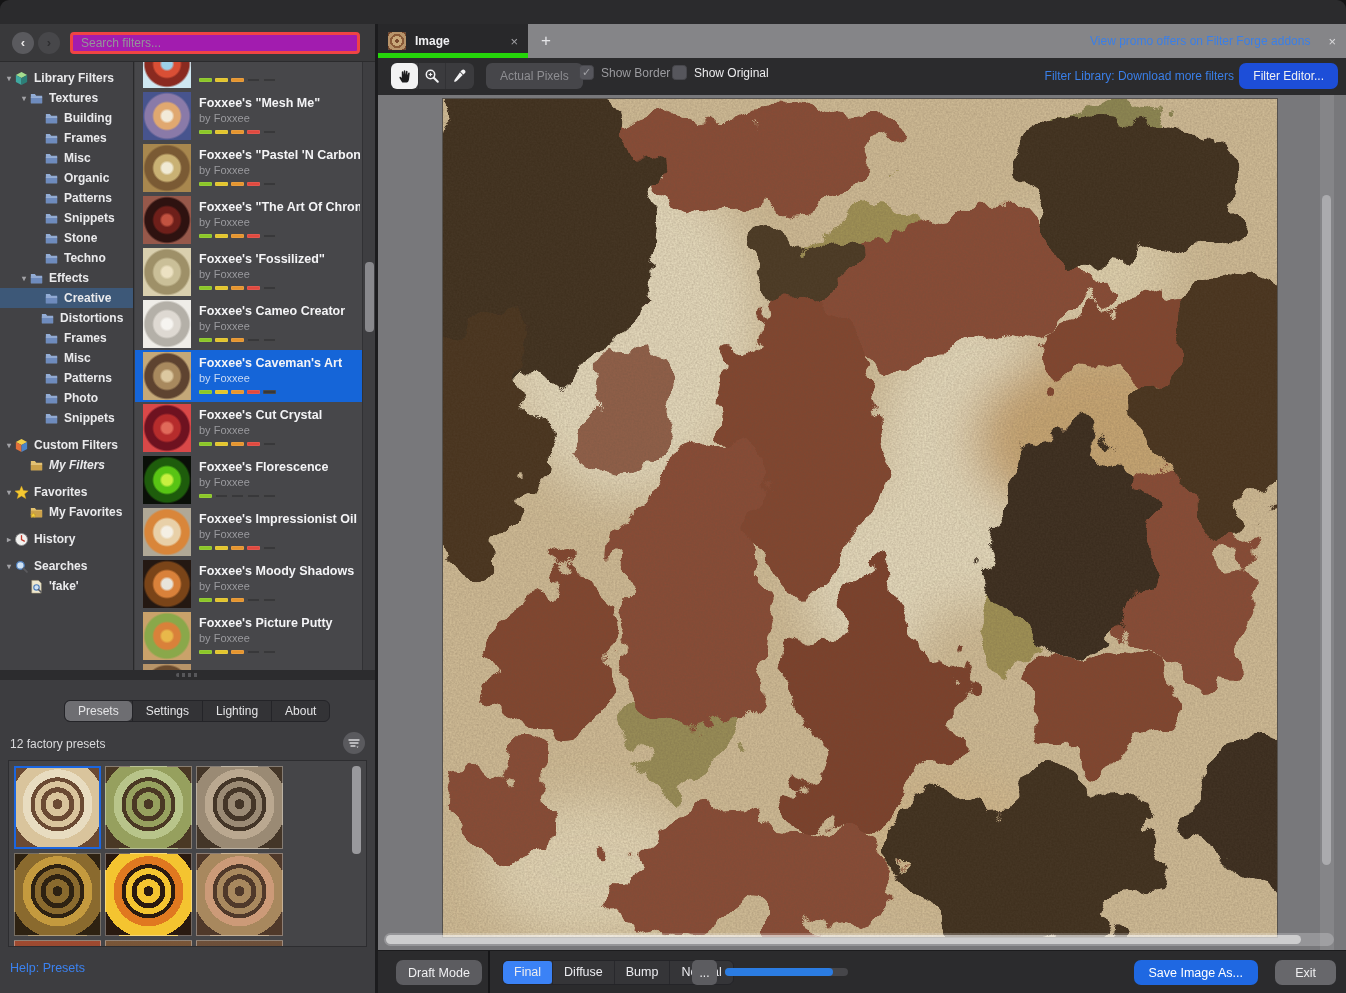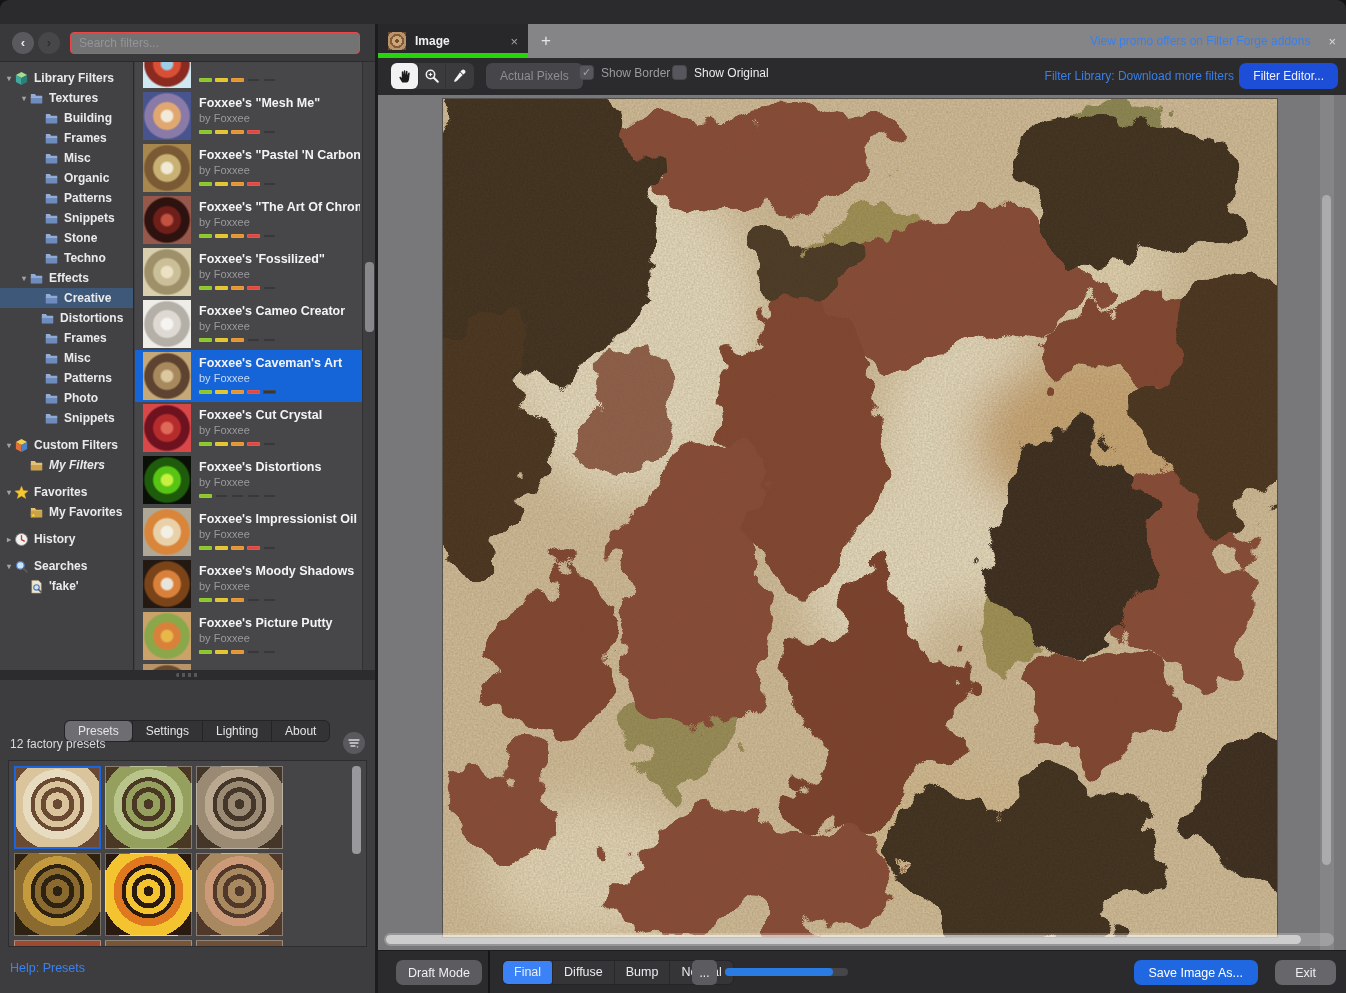--- a/index.html
+++ b/index.html
@@ -15,22 +15,22 @@
   #light-zoom{left:51px;background:#28c840;}
   #win-title{position:absolute;left:0;right:0;top:4px;text-align:center;font-size:13px;font-weight:bold;color:#9f9fa2;}
 
   
   #left-col{position:absolute;left:0;top:24px;width:375px;height:969px;background:#3e3e40;}
   #nav-row{position:absolute;left:0;top:0;width:375px;height:38px;background:#39393b;border-bottom:1px solid #2b2b2d;}
   .nav-btn{position:absolute;top:8px;width:22px;height:22px;border-radius:50%;border:none;
     font-size:13px;font-weight:bold;line-height:20px;text-align:center;padding:0;}
   #nav-back{left:12px;background:#5a5a5e;color:#eceaea;}
   #nav-fwd{left:38px;background:#47474a;color:#2e2e30;}
-  #search{position:absolute;left:70px;top:8px;width:290px;height:22px;background:#737373;
-    border:1px solid #ef4444;border-radius:4px;color:#ddd;font-size:12px;padding:4px 8px;outline:none;}
+  #search{position:absolute;left:70px;top:8px;width:290px;height:22px;background:#a21caf;
+    border:3px solid #ef4444;border-radius:4px;color:#ddd;font-size:12px;padding:4px 8px;outline:none;}
   #search::placeholder{color:#94949a;}
 
   
   #tree{position:absolute;left:0;top:38px;width:134px;height:608px;background:#424245;
     border-right:1px solid #29292b;padding-top:6px;overflow:hidden;}
   .tree-row{display:flex;align-items:center;height:20px;font-size:12px;font-weight:bold;color:#eaeaec;cursor:default;}
   .tree-row.gap{margin-top:7px;}
   .tree-row.sel{background:#3d5878;}
   .disc{width:10px;font-size:8px;color:#a2a2a6;text-align:center;flex:none;}
   .ticon{width:17px;height:15px;flex:none;}
@@ -53,21 +53,21 @@
   #list-scroll .sthumb{position:absolute;left:2px;top:200px;width:9px;height:70px;background:#88888c;border-radius:4px;}
 
   
   #splitter{position:absolute;left:0;top:646px;width:375px;height:10px;background:#2c2c2e;}
   #splitter .grip{position:absolute;left:176px;top:3px;width:24px;height:4px;border-radius:2px;
     background:repeating-linear-gradient(90deg,#57575a 0 3px,transparent 3px 6px);}
 
   
   #bottom-panel{position:absolute;left:0;top:656px;width:375px;height:313px;background:#3d3d40;}
   #panel-tabs{position:absolute;left:64px;top:20px;height:22px;display:flex;background:#333336;
-    border:1px solid #242428;border-radius:6px;overflow:hidden;margin-top:20px;}
+    border:1px solid #242428;border-radius:6px;overflow:hidden;}
   .ptab{padding:0 13px;line-height:20px;font-size:12px;color:#e4e4e6;}
   .ptab + .ptab{border-left:1px solid #242428;}
   .ptab.active{background:#6e6e72;border-radius:5px;}
   #presets-count{position:absolute;left:10px;top:57px;font-size:12px;color:#dadadc;}
   #sort-btn{position:absolute;left:343px;top:52px;width:22px;height:22px;border-radius:50%;background:#5a5a5e;border:none;padding:3px;}
   #sort-btn svg{width:100%;height:100%;display:block;}
   #preset-grid{position:absolute;left:8px;top:80px;width:359px;height:187px;background:#454548;
     border:1px solid #2d2d30;overflow:hidden;}
   #preset-flow{position:absolute;left:0;top:0;width:290px;display:flex;flex-wrap:wrap;gap:4px;padding:5px;}
   .preset{width:87px;height:83px;border:1px solid rgba(255,255,255,0.35);}
@@ -514,21 +514,21 @@
     <span class="f-rating">
             <span class="rseg" style="background: rgb(139, 199, 39);"></span>
             <span class="rseg" style="background: rgb(227, 197, 44);"></span>
             <span class="rseg" style="background: rgb(230, 149, 46);"></span>
             <span class="rseg" style="background: rgb(224, 73, 63);"></span>
             <span class="rseg"></span>
           </span>
   </div>
         <div class="f-item">
     <span class="f-thumb" style="background: radial-gradient(circle, rgb(200, 240, 64) 0px, rgb(200, 240, 64) 15%, rgb(88, 196, 20) 22%, rgb(88, 196, 20) 38%, rgb(30, 92, 12) 44%, rgb(30, 92, 12) 64%, rgb(10, 15, 8) 70%, rgb(10, 15, 8) 100%);"></span>
-    <span class="f-name">Foxxee's Distortions</span>
+    <span class="f-name">Foxxee's Florescence</span>
     <span class="f-author">by Foxxee</span>
     <span class="f-rating">
             <span class="rseg" style="background: rgb(139, 199, 39);"></span>
             <span class="rseg"></span>
             <span class="rseg"></span>
             <span class="rseg"></span>
             <span class="rseg"></span>
           </span>
   </div>
         <div class="f-item">

